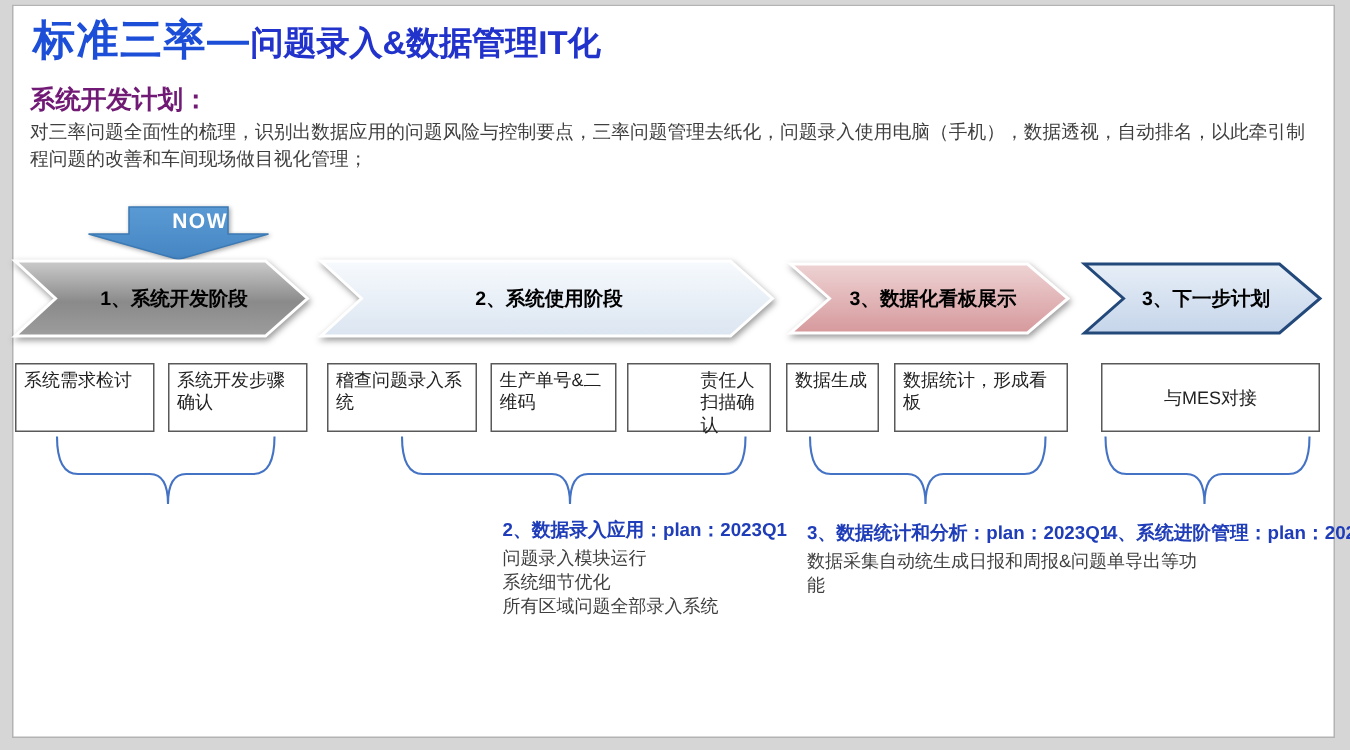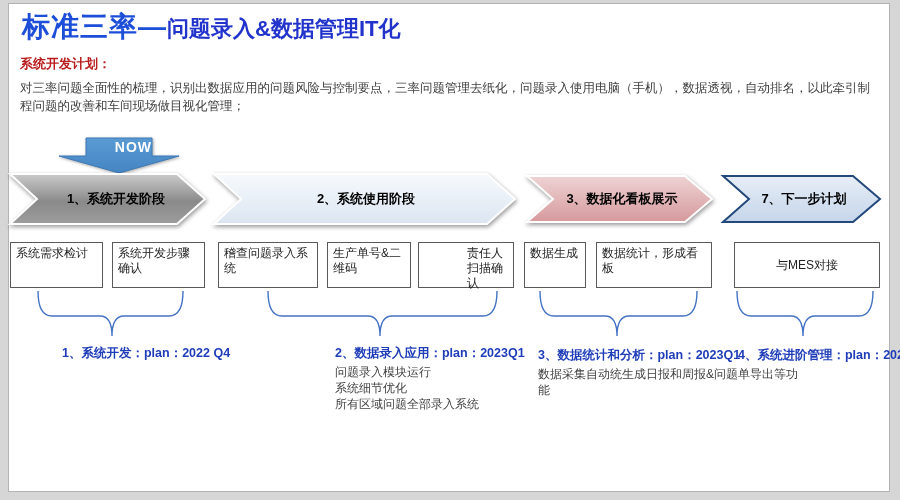--- a/index.html
+++ b/index.html
@@ -19,21 +19,21 @@
   }
   
   .title-row {
     position: absolute; left: 22px; top: 8px;
     display: flex; align-items: baseline; white-space: nowrap;
   }
   .title-red  { color: #1d4ed8; font-size: 28px; font-weight: bold; letter-spacing: 1px; }
   .title-blue { color: #2233cc; font-size: 22px; font-weight: bold; }
   .section-heading {
     position: absolute; left: 20px; top: 55px;
-    color: #b91c1c; font-size: 13px; font-weight: bold;
+    color: #701a75; font-size: 17px; font-weight: bold;
   }
   .description {
     position: absolute; left: 20px; top: 79px; width: 858px;
     color: #3f3f3f; font-size: 12.5px; line-height: 1.45;
   }
   
   svg.shapes { position: absolute; left: 0; top: 0; width: 900px; height: 500px; }
   .chev-shadow { filter: drop-shadow(1px 2px 2px rgba(0,0,0,0.40)); }
   .now-shadow  { filter: drop-shadow(1px 1px 1.5px rgba(0,0,0,0.35)); }
   
@@ -124,33 +124,32 @@
   <span class="title-blue">问题录入&amp;数据管理IT化</span>
 </div>
 <div class="section-heading">系统开发计划：</div>
 <div class="description">对三率问题全面性的梳理，识别出数据应用的问题风险与控制要点，三率问题管理去纸化，问题录入使用电脑（手机），数据透视，自动排名，以此牵引制程问题的改善和车间现场做目视化管理；</div>
 
 <div class="now-label">NOW</div>
 
 <div class="chev-label c1">1、系统开发阶段</div>
 <div class="chev-label c2">2、系统使用阶段</div>
 <div class="chev-label c3">3、数据化看板展示</div>
-<div class="chev-label c4">7、下一步计划</div>
+<div class="chev-label c4">3、下一步计划</div>
 
 <div class="task-box b0">系统需求检讨</div>
 <div class="task-box b1">系统开发步骤确认</div>
 <div class="task-box b2">稽查问题录入系统</div>
 <div class="task-box b3">生产单号&amp;二维码</div>
 <div class="task-box b4">责任人扫描确认</div>
 <div class="task-box b5">数据生成</div>
 <div class="task-box b6">数据统计，形成看板</div>
 <div class="task-box b7">与MES对接</div>
 
 <div class="plan p0">
-  <div class="plan-heading">1、系统开发：plan：2022 Q4</div>
 </div>
 <div class="plan p1">
   <div class="plan-heading">2、数据录入应用：plan：2023Q1</div>
   <div class="plan-body">问题录入模块运行
 系统细节优化
 所有区域问题全部录入系统</div>
 </div>
 <div class="plan p2">
   <div class="plan-heading">3、数据统计和分析：plan：2023Q1</div>
   <div class="plan-body">数据采集自动统生成日报和周报&amp;问题单导出等功能</div>

